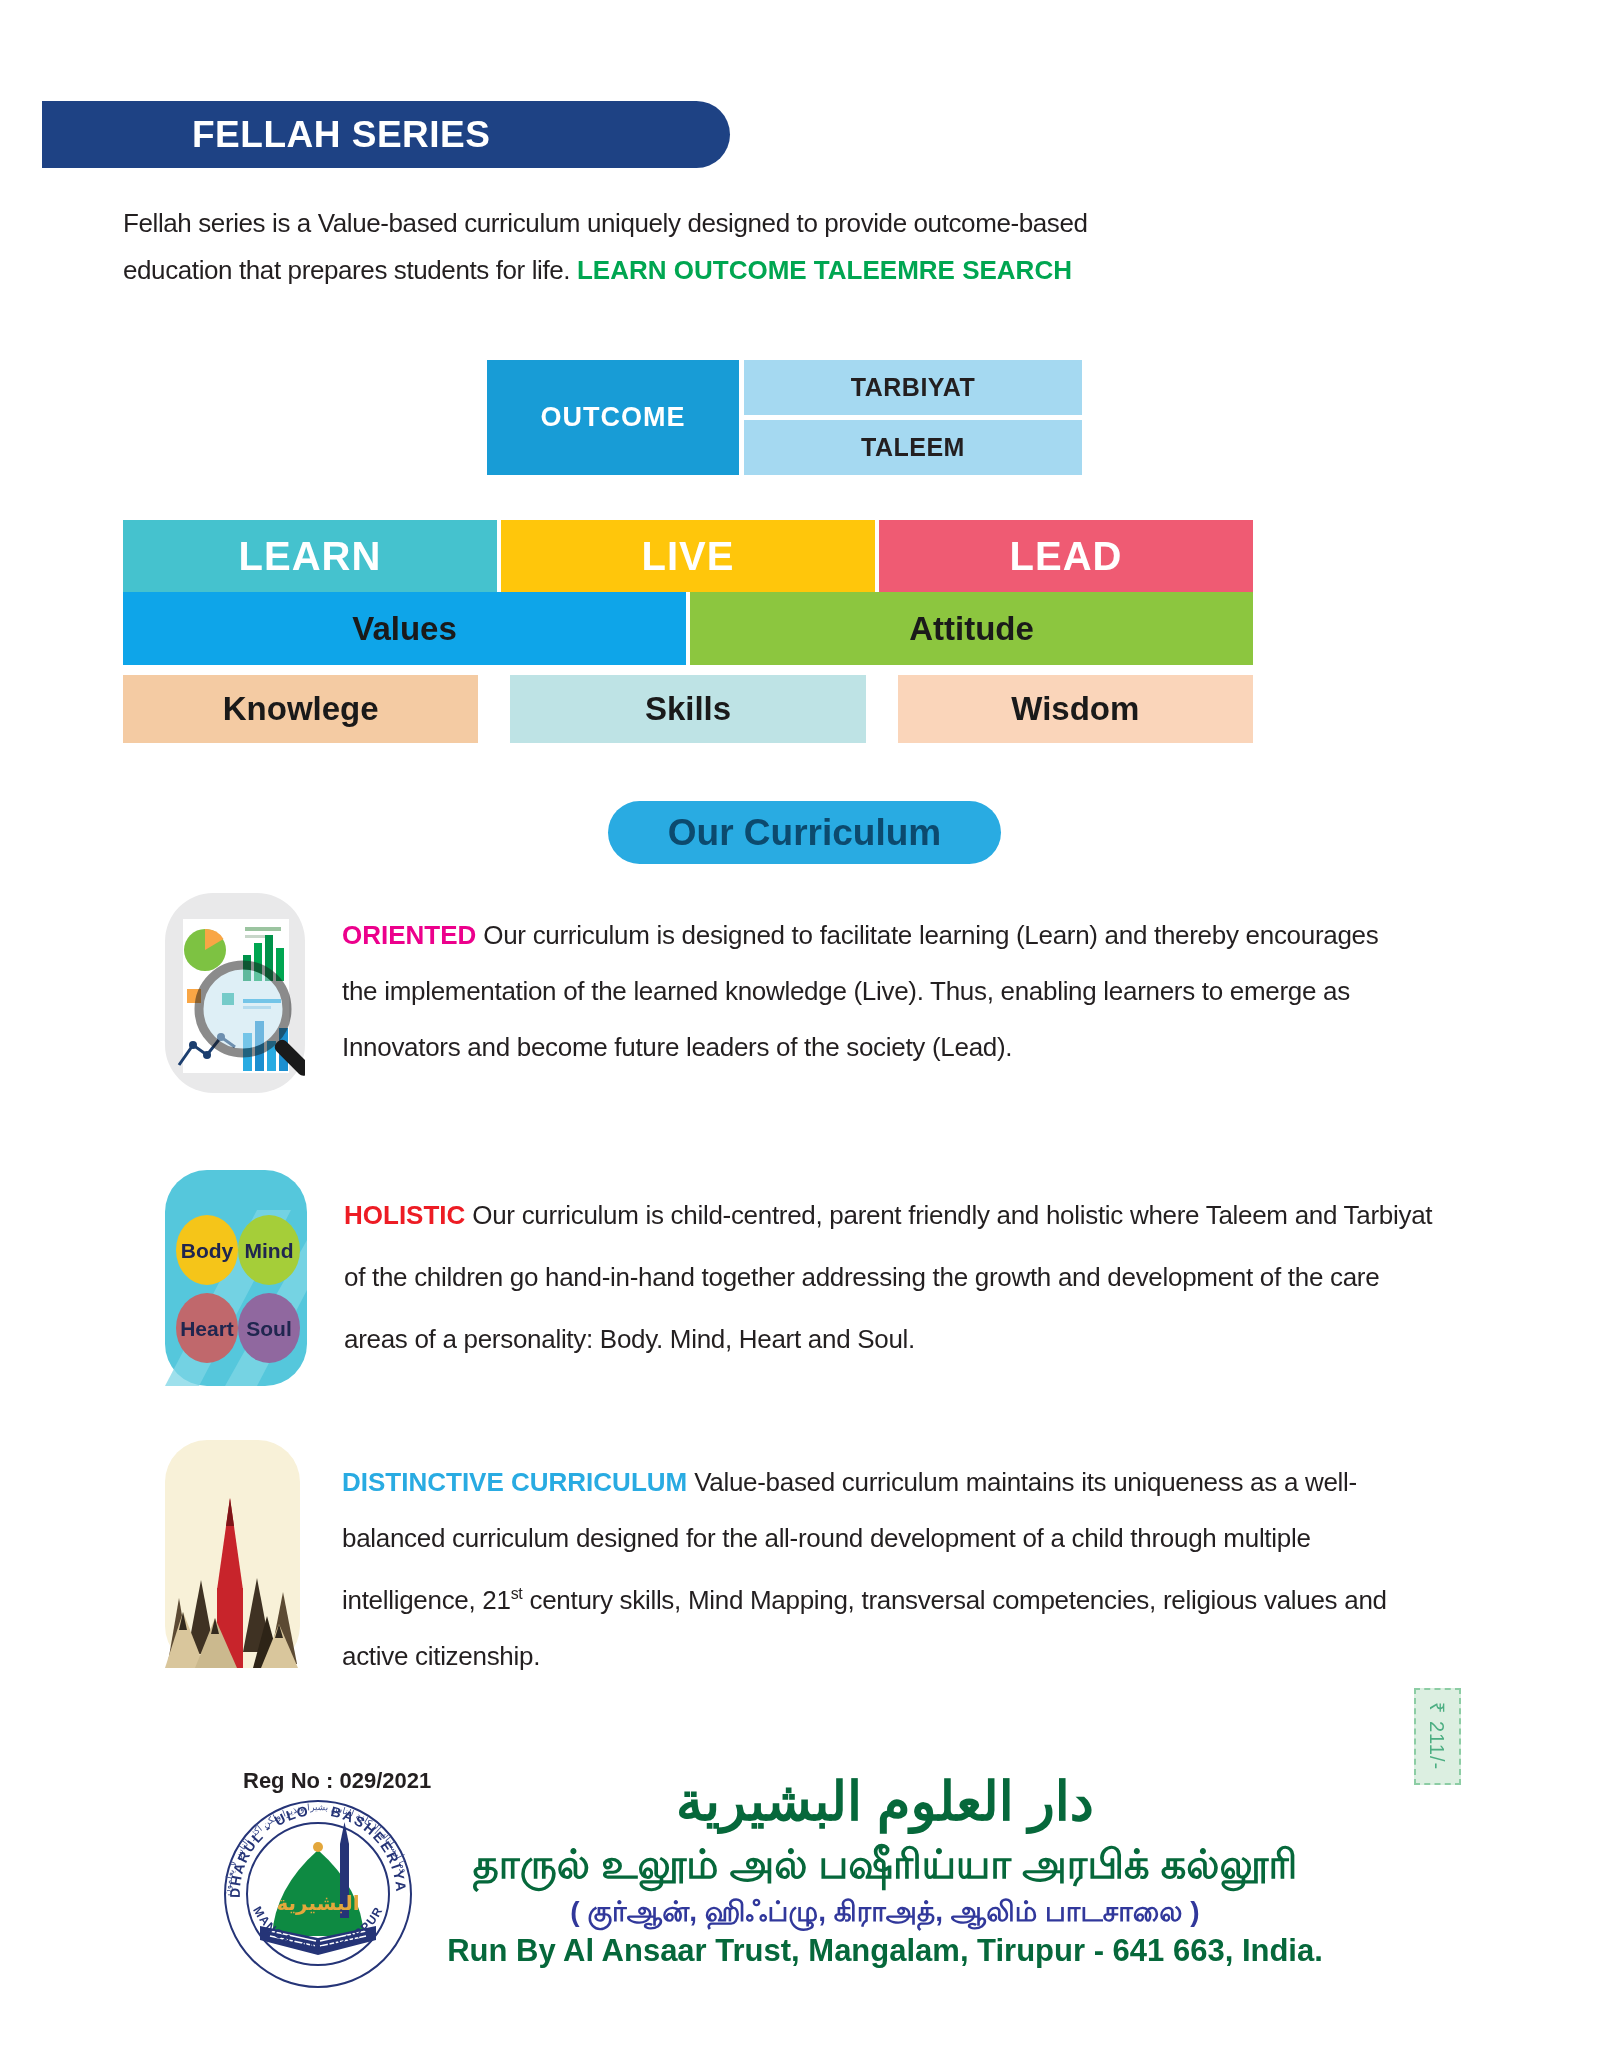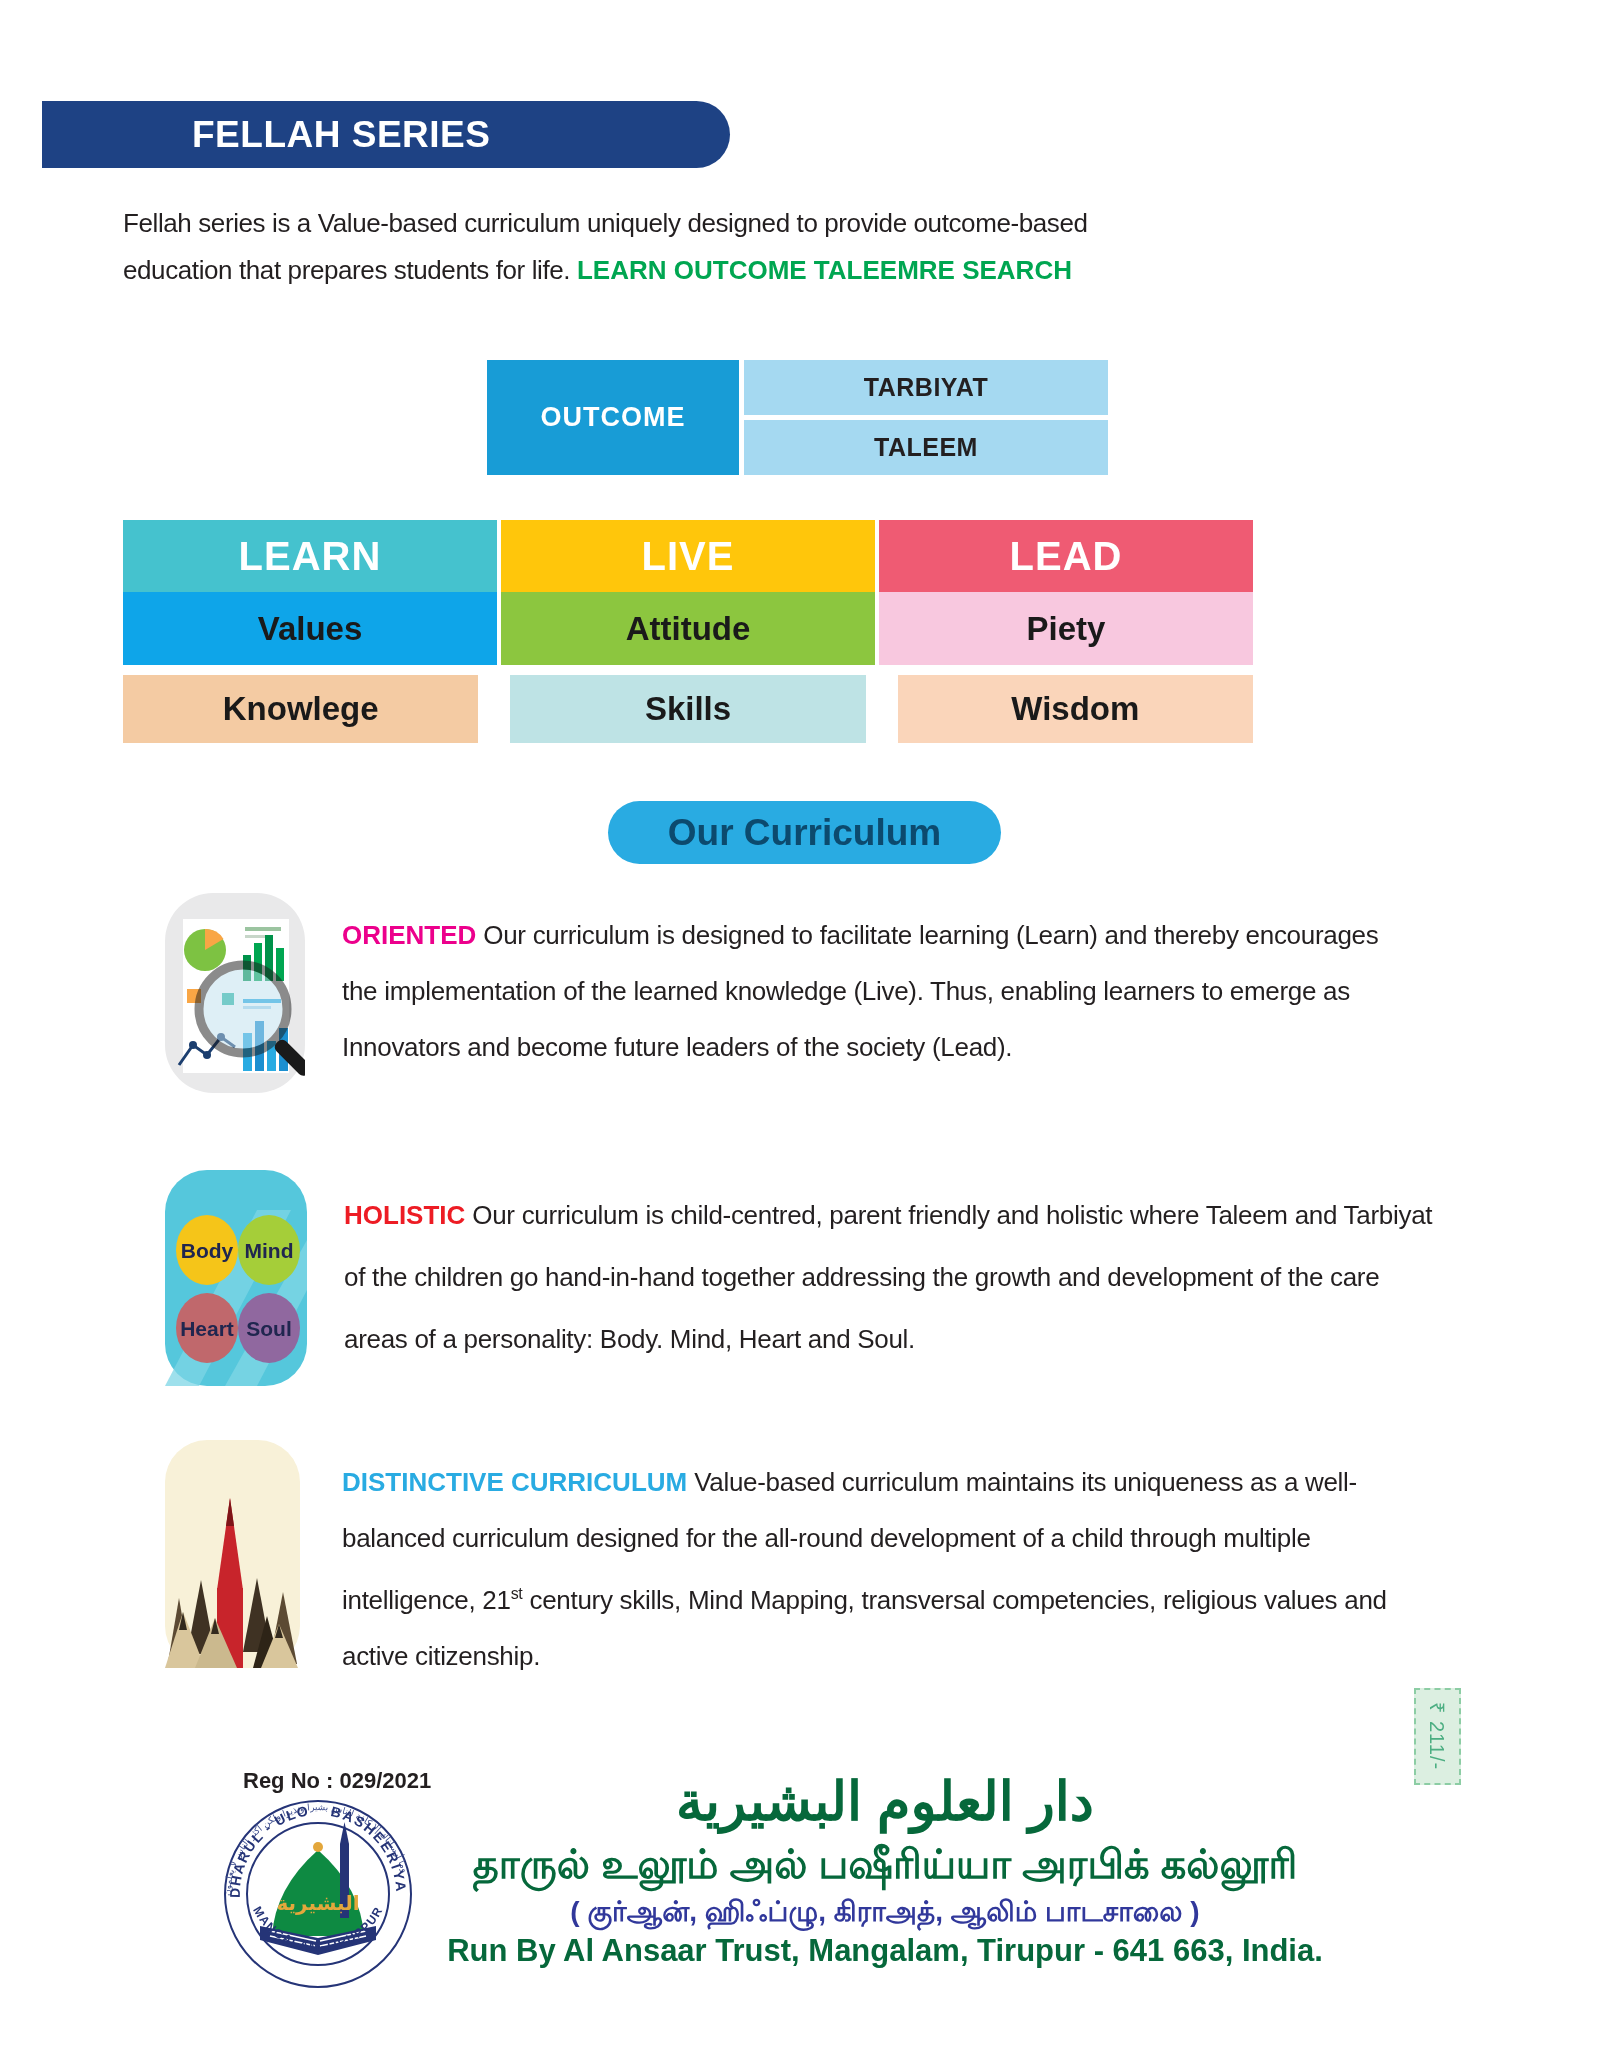--- a/index.html
+++ b/index.html
@@ -14,21 +14,21 @@
   
   .intro{position:absolute;left:123px;top:200px;font-size:26px;line-height:47px;letter-spacing:-0.4px;}
   .intro-line{white-space:nowrap;}
   .intro-highlight{color:#00A651;font-weight:bold;letter-spacing:0;}
 
   
   .outcome{position:absolute;left:487px;top:360px;display:flex;gap:5px;}
   .outcome-left{width:252px;height:115px;background:#189CD6;color:#ffffff;font-weight:bold;font-size:27px;
                 display:flex;align-items:center;justify-content:center;letter-spacing:1px;}
   .outcome-right{display:flex;flex-direction:column;gap:5px;}
-  .outcome-cell{width:364px;height:55px;background:#A5D9F1;color:#231F20;font-weight:bold;font-size:25px;
+  .outcome-cell{width:338px;height:55px;background:#A5D9F1;color:#231F20;font-weight:bold;font-size:25px;
                 display:flex;align-items:center;justify-content:center;letter-spacing:0.5px;}
 
   
   .matrix{position:absolute;left:123px;top:520px;width:1130px;}
   .m-row{display:flex;gap:4px;}
   .m-cell{flex:1;display:flex;align-items:center;justify-content:center;font-weight:bold;white-space:nowrap;}
   .m-head .m-cell{height:72px;color:#ffffff;font-size:40px;letter-spacing:1px;}
   .m-mid  .m-cell{height:73px;color:#1a1a1a;font-size:33px;}
   .m-bot{margin-top:10px;gap:32px;}
   .m-bot  .m-cell{height:68px;color:#1a1a1a;font-size:33px;}
@@ -94,21 +94,20 @@
 
   <div class="matrix">
     <div class="m-row m-head">
       <div class="m-cell c-learn">LEARN</div>
       <div class="m-cell c-live">LIVE</div>
       <div class="m-cell c-lead">LEAD</div>
     </div>
     <div class="m-row m-mid">
       <div class="m-cell c-values">Values</div>
       <div class="m-cell c-attitude">Attitude</div>
-      <div class="m-cell c-piety">Piety</div>
     </div>
     <div class="m-row m-bot">
       <div class="m-cell c-knowlege">Knowlege</div>
       <div class="m-cell c-skills">Skills</div>
       <div class="m-cell c-wisdom">Wisdom</div>
     </div>
   </div>
 
   <div class="pill">Our Curriculum</div>
 

